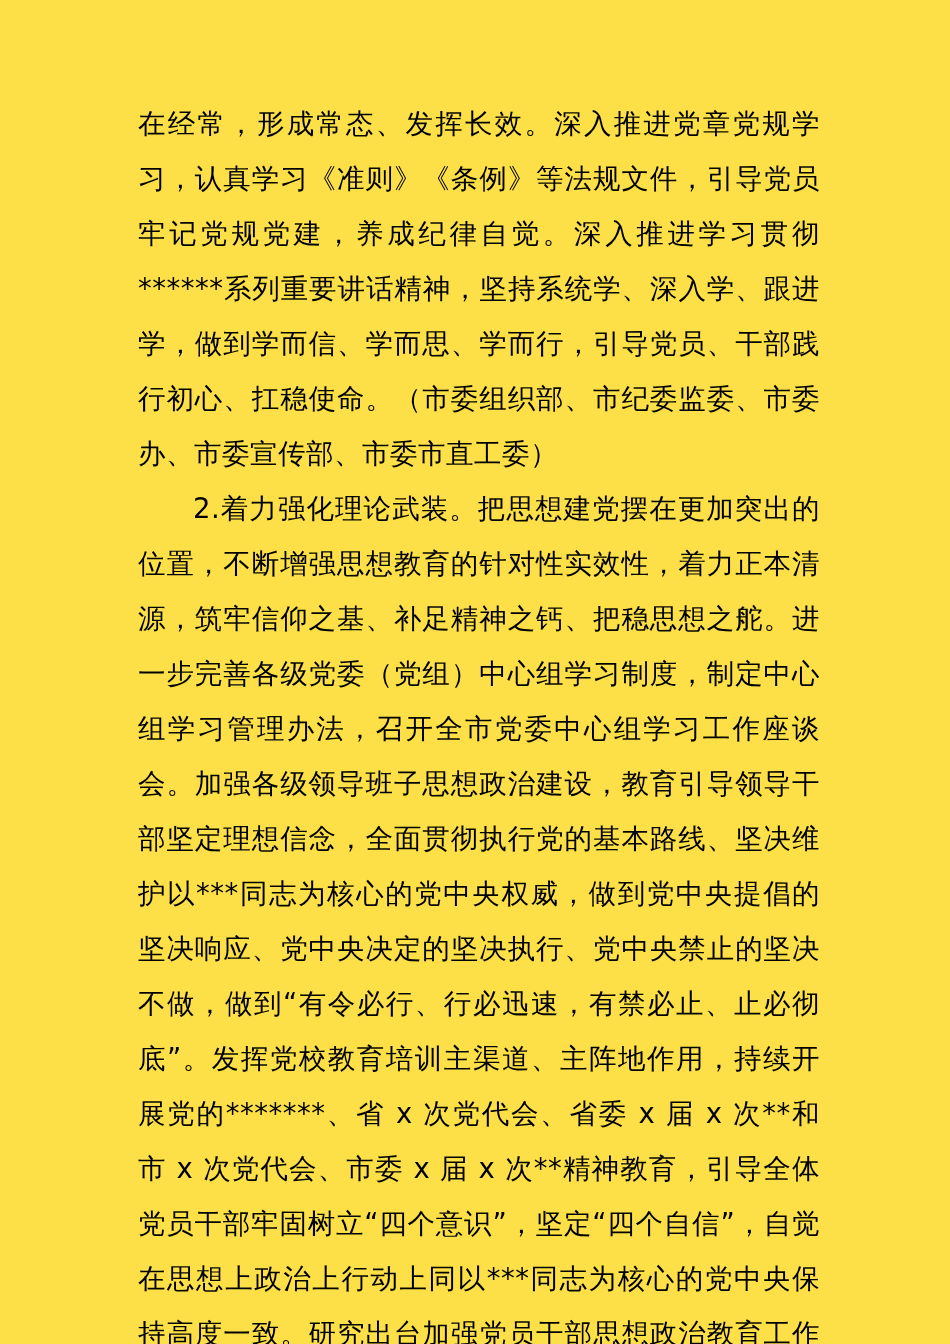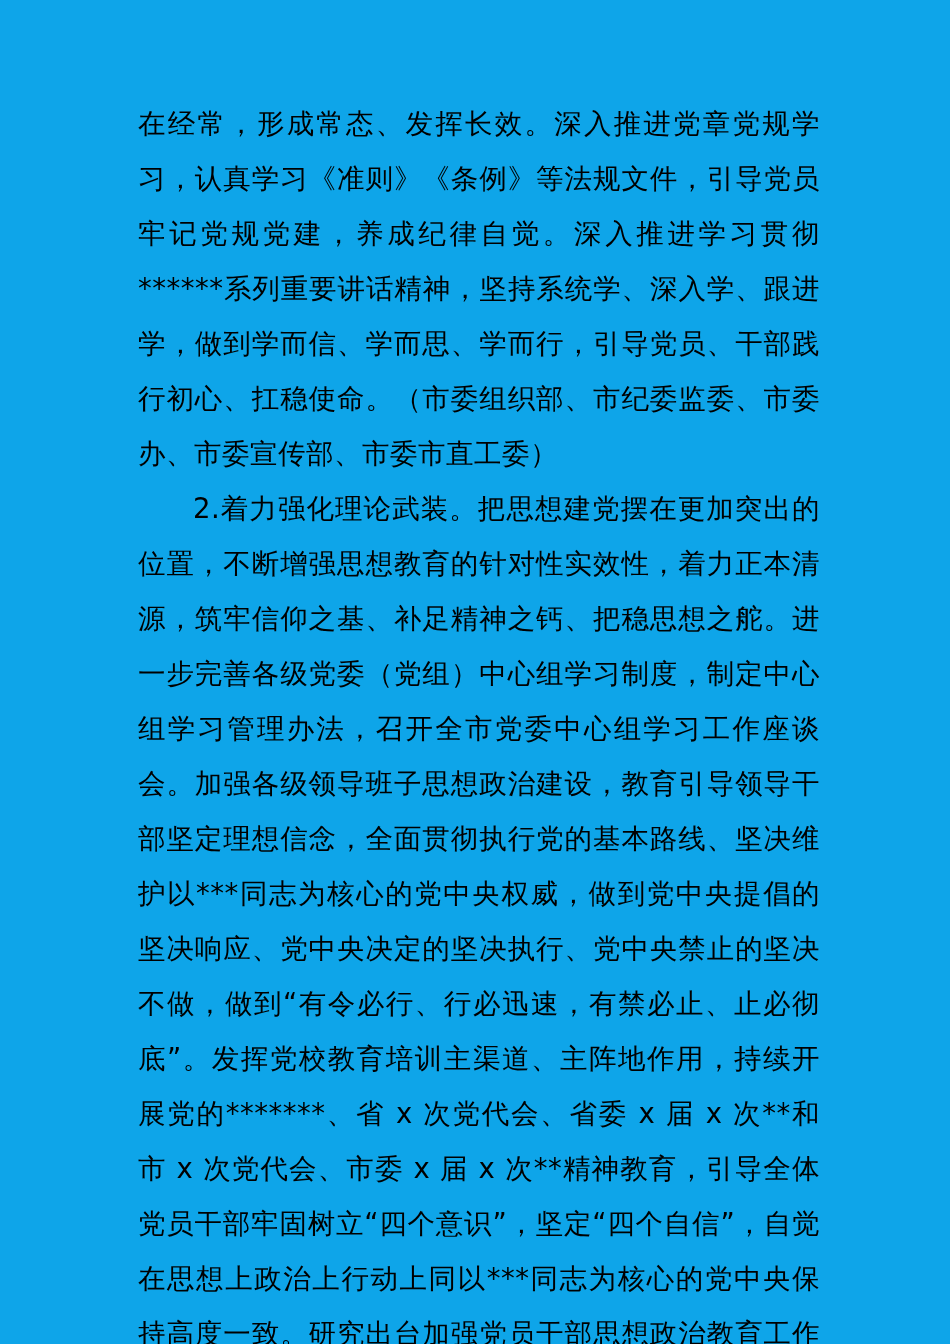--- a/index.html
+++ b/index.html
@@ -13,21 +13,21 @@
     font-family: "DejaVu Sans", "Liberation Sans", sans-serif;
     color: #000000;
     overflow: hidden;
   }
   .page {
     position: relative;
     width: 950px;
     height: 1344px;
     box-sizing: border-box;
     padding: 96px 130px 60px 138px;
-    background: #0ea5e9;
+    background: #fde047;
   }
   .doc-body {
     font-size: 27.5px;
     line-height: 55px;
     letter-spacing: 0.5px;
     text-align: justify;
     text-justify: inter-ideograph;
   }
   .para {
     margin: 0;

